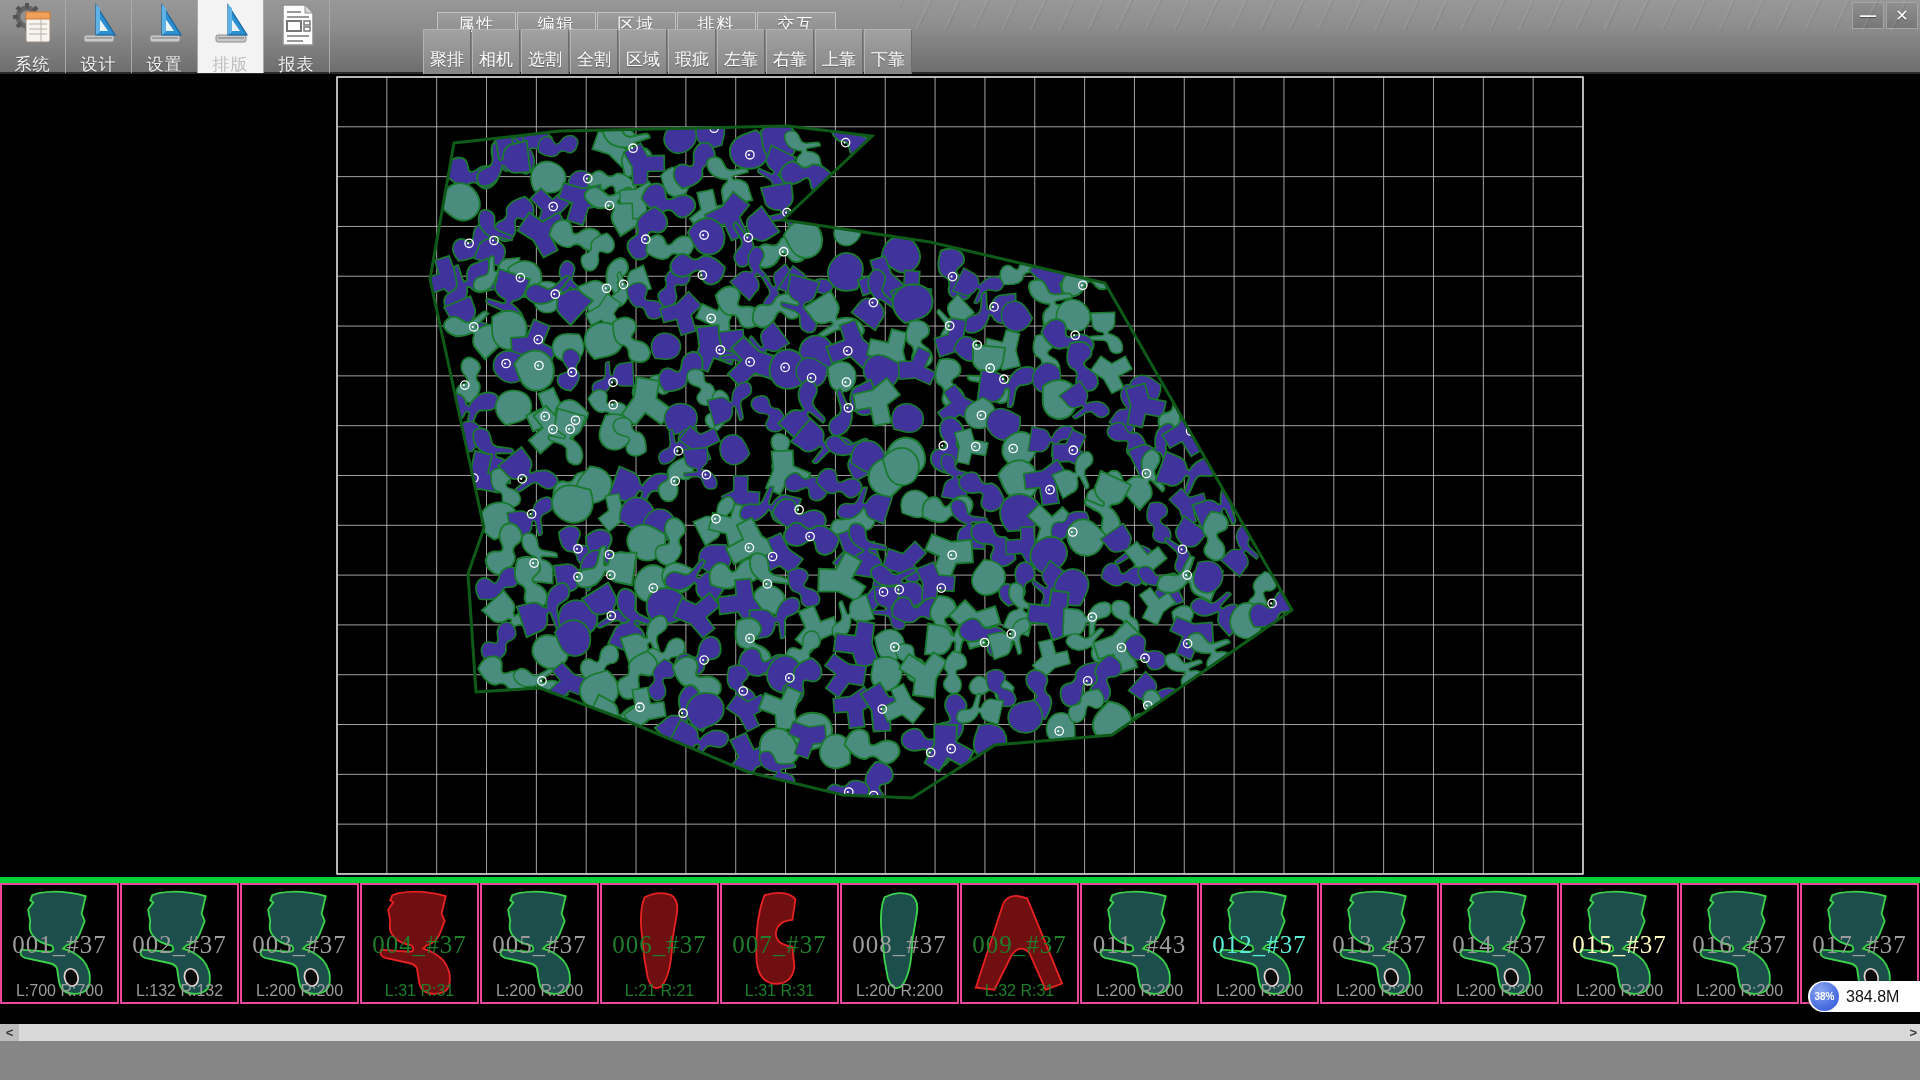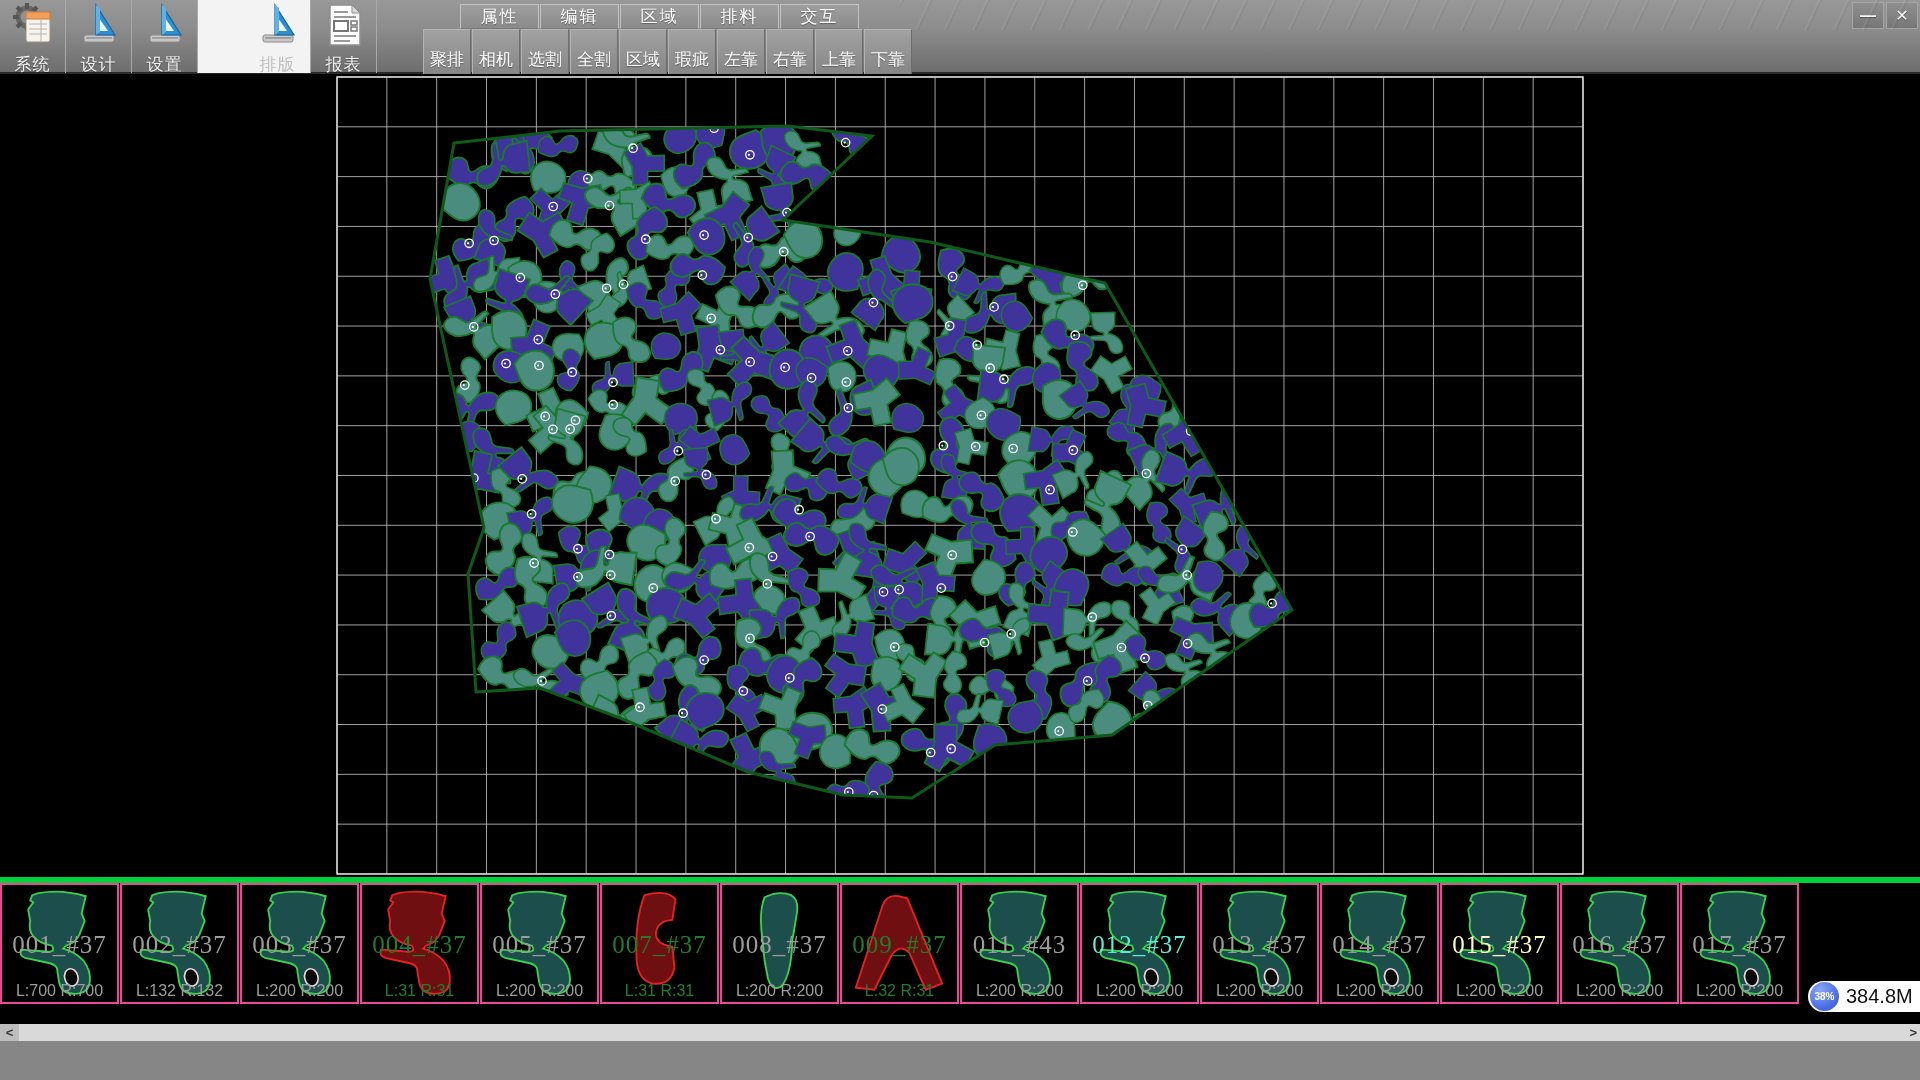--- a/index.html
+++ b/index.html
@@ -8,26 +8,26 @@
 
   
   .titlebar{position:absolute;left:0;top:0;width:1920px;height:74px;
     background:linear-gradient(#989898,#8d8d8d 38%,#848484 55%,#6e6e6e);
     border-bottom:2px solid #2a2a2a;box-sizing:border-box;}
   .titlebar::after{content:"";position:absolute;left:900px;top:0;width:1020px;height:30px;
     background:repeating-linear-gradient(115deg,rgba(255,255,255,.05) 0 2px,rgba(0,0,0,.04) 2px 4px,transparent 4px 26px);pointer-events:none;}
   .nav{position:absolute;left:0;top:0;height:74px;display:flex;text-align:right;}
   .nav-item{width:65px;height:73px;border-right:1px solid #a9a9a9;position:relative;cursor:pointer;
     display:flex;flex-direction:column;align-items:center;justify-content:flex-start;}
-  .nav-item.active{background:#f3f3f3;padding-left:47px;}
+  .nav-item.active{background:#f3f3f3;}
   .nav-item svg{margin-top:2px;}
   .nav-label{font-size:17px;color:#f2f2f2;text-shadow:0 1px 1px rgba(0,0,0,.4);margin-top:1px;letter-spacing:1px;}
   .nav-item.active .nav-label{color:#bdbdbd;text-shadow:none;}
 
-  .tabs{position:absolute;left:437px;top:4px;height:26px;display:flex;margin-left:23px;}
+  .tabs{position:absolute;left:437px;top:12px;height:26px;display:flex;}
   .tab{width:79px;height:25px;margin-right:1px;box-sizing:border-box;
     background:linear-gradient(#9e9e9e,#8b8b8b);border:1px solid #c2c2c2;border-bottom-color:#7a7a7a;
     color:#fff;font-size:17px;letter-spacing:2px;display:flex;align-items:center;justify-content:center;
     text-shadow:0 1px 1px rgba(0,0,0,.35);cursor:pointer;}
   .tools{position:absolute;left:423px;top:29px;height:44px;display:flex;}
   .tool{width:48px;height:61px;margin-right:1px;box-sizing:border-box;
     background:linear-gradient(#a2a2a2,#7c7c7c);border:1px solid #b3b3b3;border-right-color:#6d6d6d;border-bottom-color:#636363;
     color:#fff;font-size:17px;display:flex;align-items:center;justify-content:center;
     text-shadow:0 1px 1px rgba(0,0,0,.35);cursor:pointer;}
 
@@ -59,21 +59,21 @@
   .hscroll .sb-right{position:absolute;right:3px;top:0;height:17px;color:#3a3a3a;font-weight:bold;font-size:13px;
     display:flex;align-items:center;cursor:pointer;}
   .statusbar{position:absolute;left:0;top:1041px;width:1920px;height:39px;background:#868686;}
 
   
   .badge{position:absolute;left:1808px;top:981px;width:118px;height:31px;background:#fff;
     border-radius:17px 0 0 17px;box-shadow:0 1px 4px rgba(0,0,0,.45);z-index:20;cursor:pointer;}
   .badge-circle{position:absolute;left:2px;top:1px;width:29px;height:29px;border-radius:50%;
     background:radial-gradient(circle at 35% 28%,#8ba7f2,#4468e0 70%,#3a5bd4);
     color:#fff;font-size:10px;font-weight:bold;display:flex;align-items:center;justify-content:center;}
-  .badge-text{position:absolute;left:38px;top:0;height:46px;line-height:31px;color:#111;font-size:20px;}
+  .badge-text{position:absolute;left:38px;top:0;height:46px;line-height:31px;color:#111;font-size:16px;}
 </style>
 </head>
 <body>
 
 <div class="titlebar">
   <div class="nav" id="nav">
       <div class="nav-item">
     <span class="nav-icon"><svg width="46" height="46" viewBox="0 0 46 46">
     <g fill="#5c5c5c" stroke="#8e8e8e" stroke-width="1">
       <circle cx="17" cy="15" r="9" fill="none" stroke="#666" stroke-width="5"></circle>
@@ -794,20 +794,27 @@
     </div>
     <div class="thumb-cell">
       <svg width="106" height="113" viewBox="0 0 100 110">
       <path d="M24,8 L22,13 L25,15 L22,19 L20,22 L22,33 Q20,42 25,48 Q31,55 43,57 Q47,63 40,63 L13,61 Q11,67 17,69 L40,74 Q46,75 48,79 L50,92 Q52,104 65,104 Q79,104 80,92 Q81,81 74,72 Q66,63 54,60 L57,57 Q67,54 70,46 L75,33 L72,26 L76,9 Q52,2 30,6 Z" fill="#1c4f4b" stroke="#3bd14b" stroke-width="1.8"></path>
       </svg>
     <div class="thumb-label" style="color:#9c9c9c">005_#37</div>
     <div class="thumb-lr" style="color:#9c9c9c">L:200 R:200</div>
     </div>
     <div class="thumb-cell">
       <svg width="106" height="113" viewBox="0 0 100 110">
+      <path d="M36,10 Q50,3 62,8 Q70,13 67,28 L63,52 Q62,86 52,97 Q43,102 39,88 Q35,70 34,52 Q30,24 36,10 Z" fill="#6f0f12" stroke="#e52222" stroke-width="1.8"></path>
+      </svg>
+    <div class="thumb-label" style="color:#1f7d2b">006_#37</div>
+    <div class="thumb-lr" style="color:#1f7d2b">L:21 R:21</div>
+    </div>
+    <div class="thumb-cell">
+      <svg width="106" height="113" viewBox="0 0 100 110">
       <path d="M36,8 Q58,2 66,12 L63,32 Q49,33 47,44 Q46,56 63,58 L65,78 Q62,96 44,94 Q28,91 28,66 Q27,30 36,8 Z" fill="#6f0f12" stroke="#e52222" stroke-width="1.8"></path>
       </svg>
     <div class="thumb-label" style="color:#1f7d2b">007_#37</div>
     <div class="thumb-lr" style="color:#1f7d2b">L:31 R:31</div>
     </div>
     <div class="thumb-cell">
       <svg width="106" height="113" viewBox="0 0 100 110">
       <path d="M36,10 Q50,3 62,8 Q70,13 67,28 L63,52 Q62,86 52,97 Q43,102 39,88 Q35,70 34,52 Q30,24 36,10 Z" fill="#1c4f4b" stroke="#3bd14b" stroke-width="1.8"></path>
       </svg>
     <div class="thumb-label" style="color:#9c9c9c">008_#37</div>

